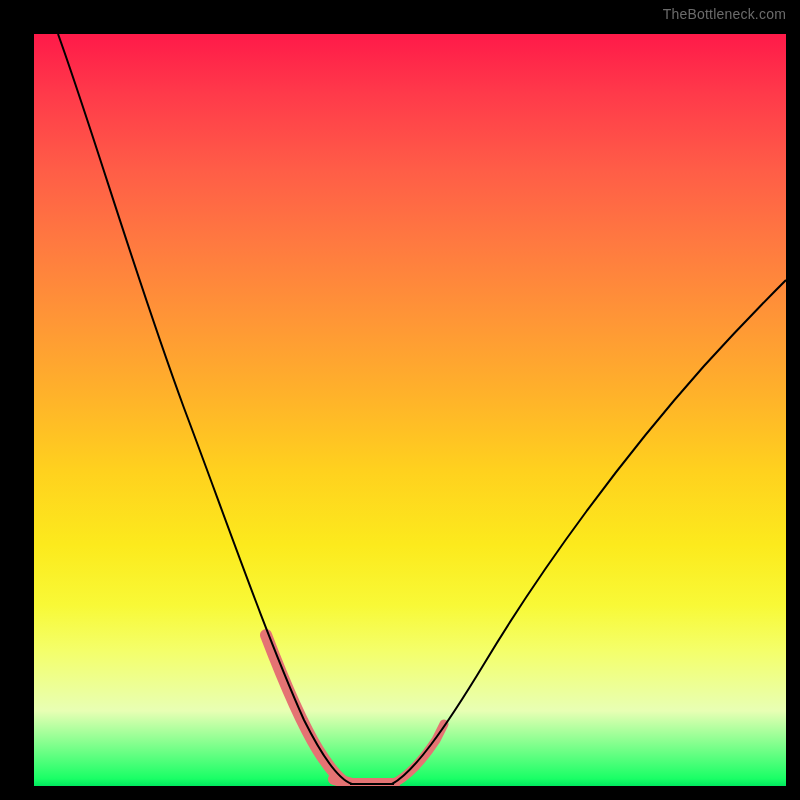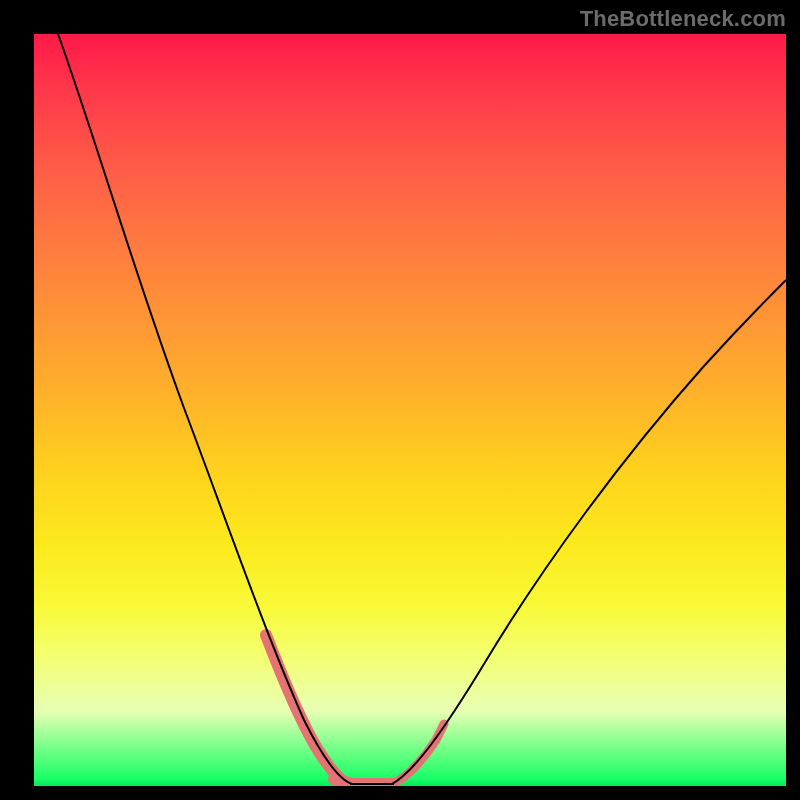--- a/index.html
+++ b/index.html
@@ -47,22 +47,22 @@
       #e8ffb4 90%,
       #1aff66 99%,
       #00e85e 100%
     );
   }
   .watermark {
     position: absolute;
     top: 6px;
     right: 14px;
     color: #6b6b6b;
-    font-size: 22px;
-    font-weight: 700;
+    font-size: 14px;
+    font-weight: 400;
     letter-spacing: 0.2px;
   }
   svg.curves {
     position: absolute;
     left: 0;
     top: 0;
     width: 752px;
     height: 752px;
   }
   .curve-line {

